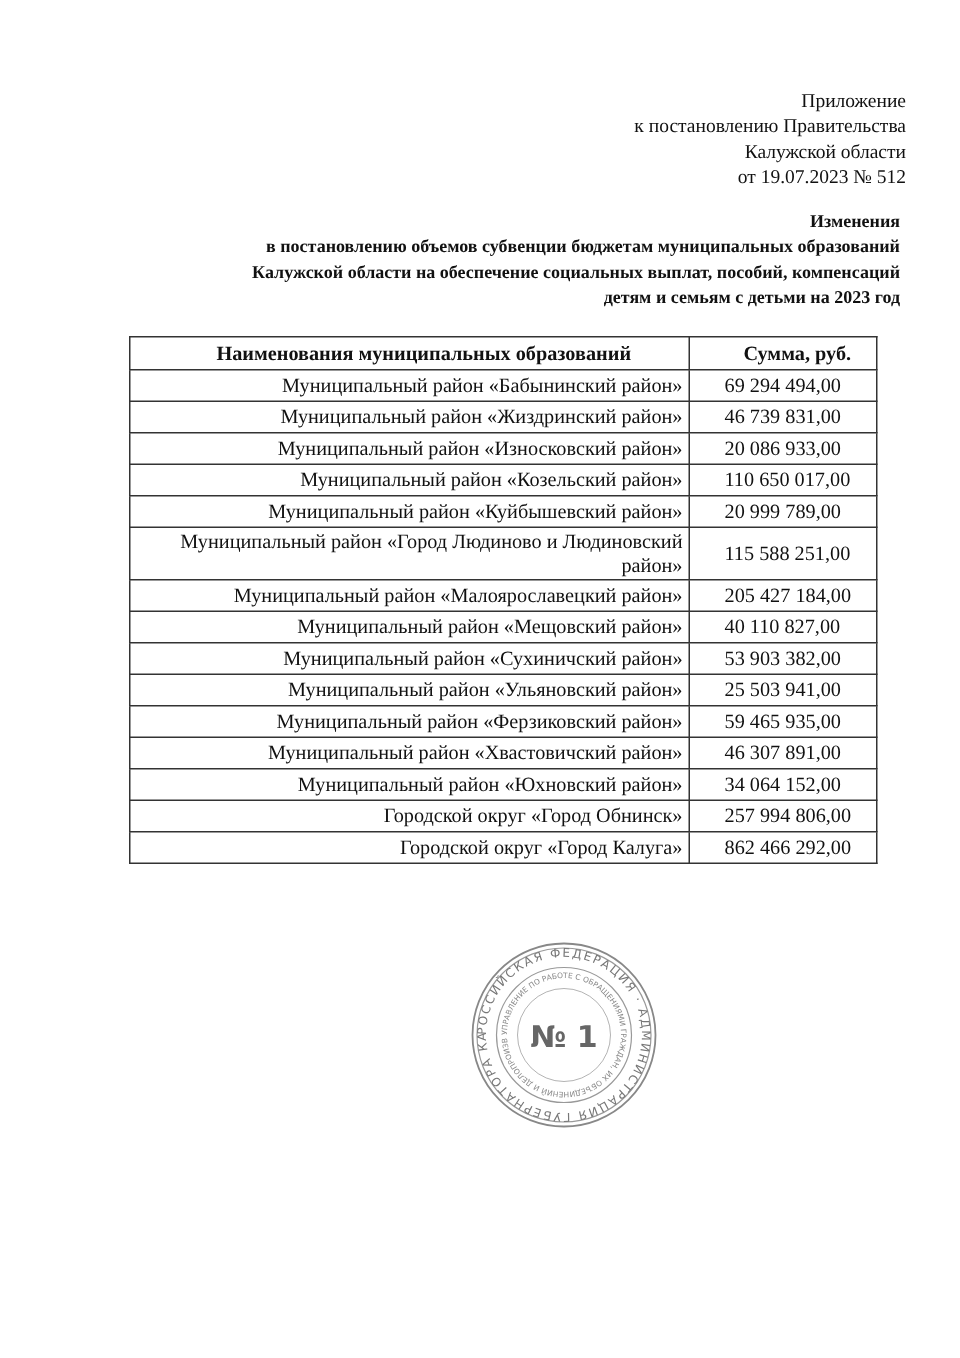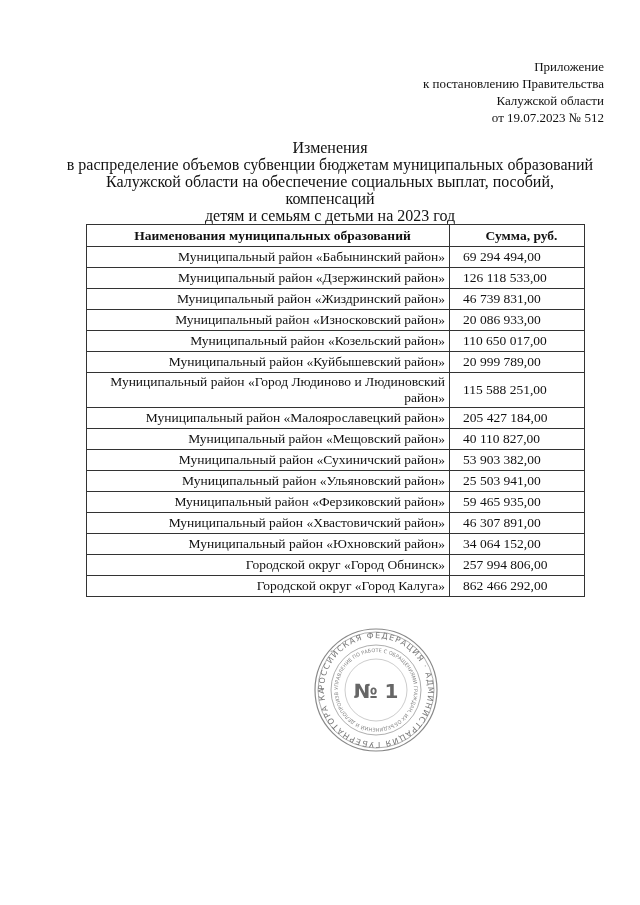--- a/index.html
+++ b/index.html
@@ -1,62 +1,58 @@
 <!DOCTYPE html>
 <html><head>
 <meta charset="utf-8">
 <style>
   html, body { margin:0; padding:0; background:#fff; }
   body { width:640px; height:905px; position:relative; overflow:hidden;
          font-family:"Liberation Serif", "DejaVu Serif", serif; color:#111; }
   .appendix { position:absolute; right:36px; top:58px; text-align:right;
               font-size:13px; line-height:17px; }
-  .title { position:absolute; left:60px; width:540px; top:139px; text-align:center;
-           font-weight:normal; font-size:16px; line-height:17px; }
+  .title { position:absolute; left:60px; width:540px; top:139px; text-align:right;
+           font-weight:bold; font-size:12px; line-height:17px; }
   table.tbl { position:absolute; left:86px; top:224px; width:499px;
               border-collapse:collapse; font-size:13.5px; }
-  table.tbl th, table.tbl td { border:1px solid #333; padding:1px 4px 1px 13px;
+  table.tbl th, table.tbl td { border:1px solid #333; padding:1px 4px 1px 23px;
               height:18px; line-height:16px; }
   table.tbl th { font-weight:bold; text-align:center; height:19px; }
   table.tbl td.name { text-align:right; width:345px; }
   table.tbl td.sum { text-align:left; }
   .stamp { position:absolute; left:312px; top:626px; width:128px; height:128px; }
 </style>
 </head>
 <body>
 
 <div class="appendix">
   <div>Приложение</div>
   <div>к постановлению Правительства</div>
   <div>Калужской области</div>
   <div>от 19.07.2023 № 512</div>
 </div>
 
 <div class="title">
   <div>Изменения</div>
-  <div>в распределение объемов субвенции бюджетам муниципальных образований</div>
+  <div>в постановлению объемов субвенции бюджетам муниципальных образований</div>
   <div>Калужской области на обеспечение социальных выплат, пособий, компенсаций</div>
   <div>детям и семьям с детьми на 2023 год</div>
 </div>
 
 <table class="tbl">
   <thead>
     <tr>
       <th>Наименования муниципальных образований</th>
       <th>Сумма, руб.</th>
     </tr>
   </thead>
   <tbody>
     <tr>
         <td class="name">Муниципальный район «Бабынинский район»</td>
         <td class="sum">69 294 494,00</td>
-      </tr>
-    <tr>
-        <td class="name">Муниципальный район «Дзержинский район»</td>
-        <td class="sum">126 118 533,00</td>
       </tr>
     <tr>
         <td class="name">Муниципальный район «Жиздринский район»</td>
         <td class="sum">46 739 831,00</td>
       </tr>
     <tr>
         <td class="name">Муниципальный район «Износковский район»</td>
         <td class="sum">20 086 933,00</td>
       </tr>
     <tr>

